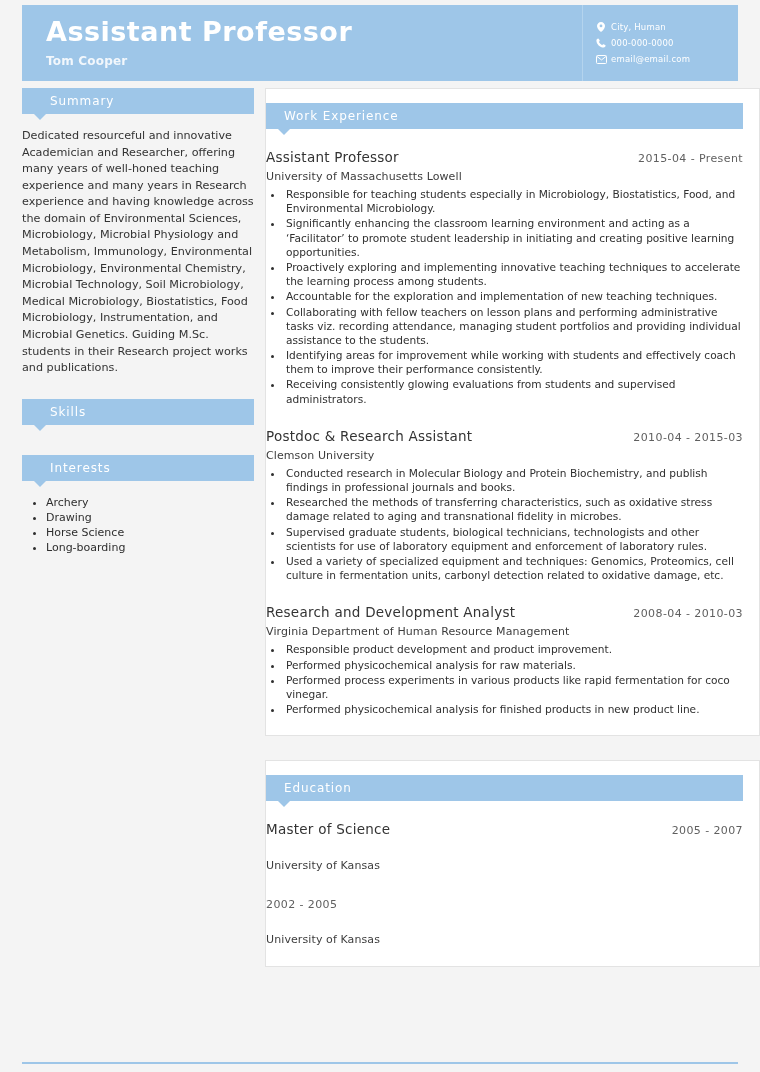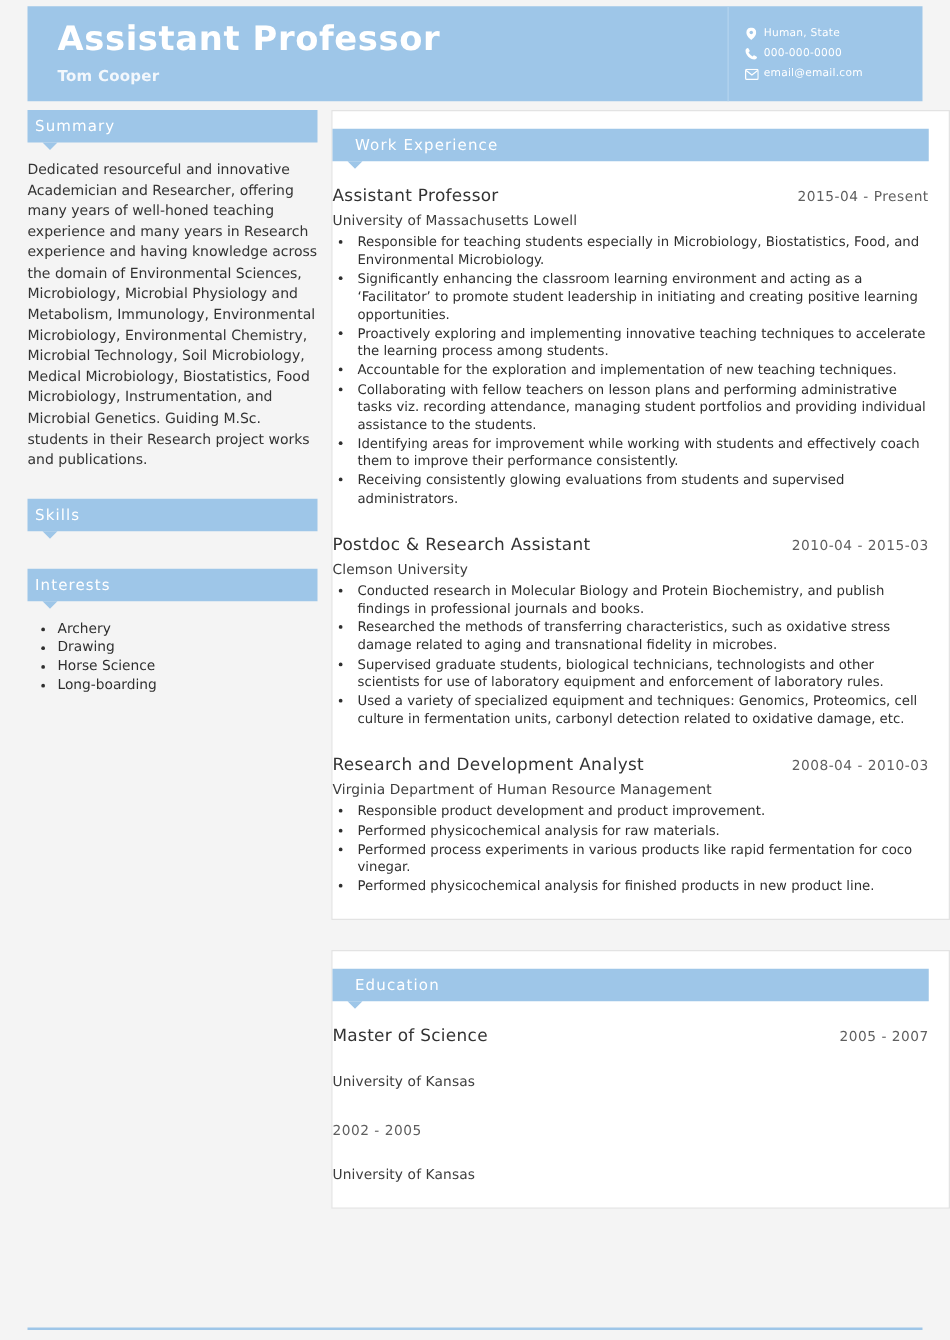--- a/index.html
+++ b/index.html
@@ -119,21 +119,21 @@
     bottom: -6px;
     width: 0;
     height: 0;
     border-left: 6px solid transparent;
     border-right: 6px solid transparent;
     border-top: 6px solid #9ec6e8;
   }
 
   
   .side-block { margin-bottom: 20px; }
-  .side-block .ribbon { padding-left: 6px; }
+  .side-block .ribbon { padding-left: 28px; }
   .summary-text {
     margin-top: 14px;
     font-size: 11.2px;
     line-height: 1.48;
     color: #333333;
     text-align: left;
   }
   .side-list {
     margin-top: 14px;
     padding-left: 24px;
@@ -226,21 +226,21 @@
     </div>
     <div class="header-right">
 
       <div class="contact-row">
         <span class="contact-icon">
           <svg width="8" height="10" viewBox="0 0 8 10">
             <path d="M4 0C1.8 0 0 1.8 0 4c0 3 4 6 4 6s4-3 4-6c0-2.2-1.8-4-4-4z" fill="#ffffff"></path>
             <circle cx="4" cy="3.9" r="1.4" fill="#9ec6e8"></circle>
           </svg>
         </span>
-        <span>Human, State</span>
+        <span>City, Human</span>
       </div>
 
       <div class="contact-row">
         <span class="contact-icon">
           <svg width="10" height="10" viewBox="0 0 10 10">
             <path d="M2.2 0.4C1.5 0.4 0.4 1.3 0.4 2.4c0 3.6 3.6 7.2 7.2 7.2 1.1 0 2-1.1 2-1.8 0-0.3-0.2-0.5-0.5-0.7L7.6 6.3C7.3 6.1 7 6.2 6.8 6.4l-0.6 0.8C5.1 6.7 3.3 4.9 2.8 3.8l0.8-0.6C3.8 3 3.9 2.7 3.7 2.4L2.9 0.9C2.7 0.6 2.5 0.4 2.2 0.4z" fill="#ffffff"></path>
           </svg>
         </span>
         <span>000-000-0000</span>
       </div>

